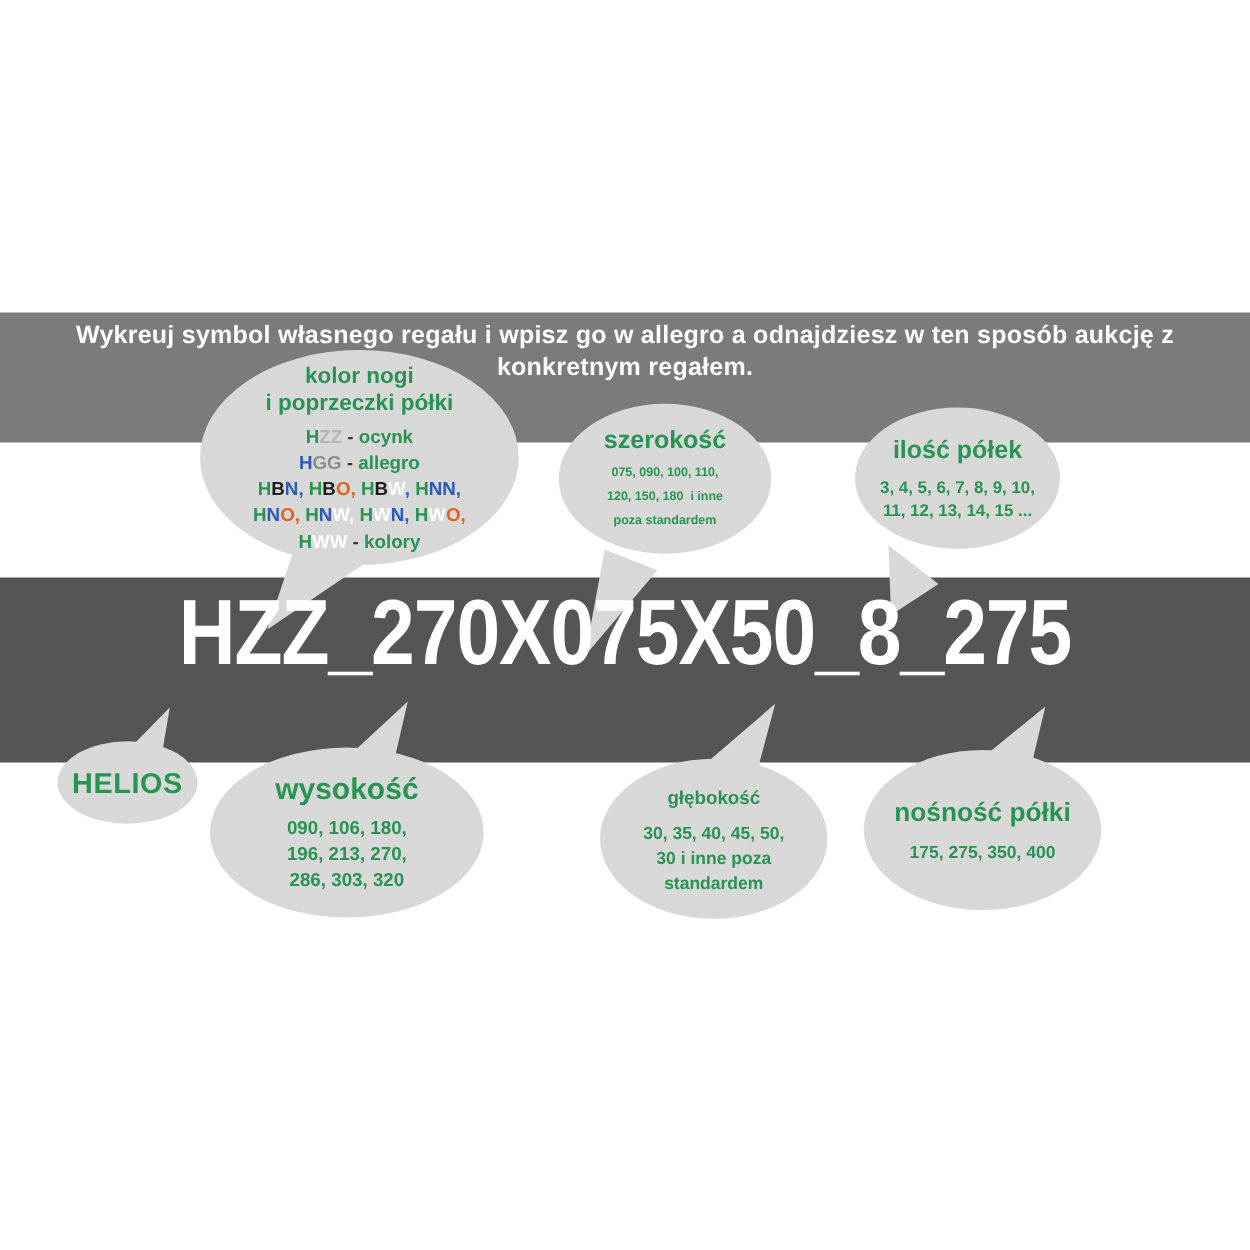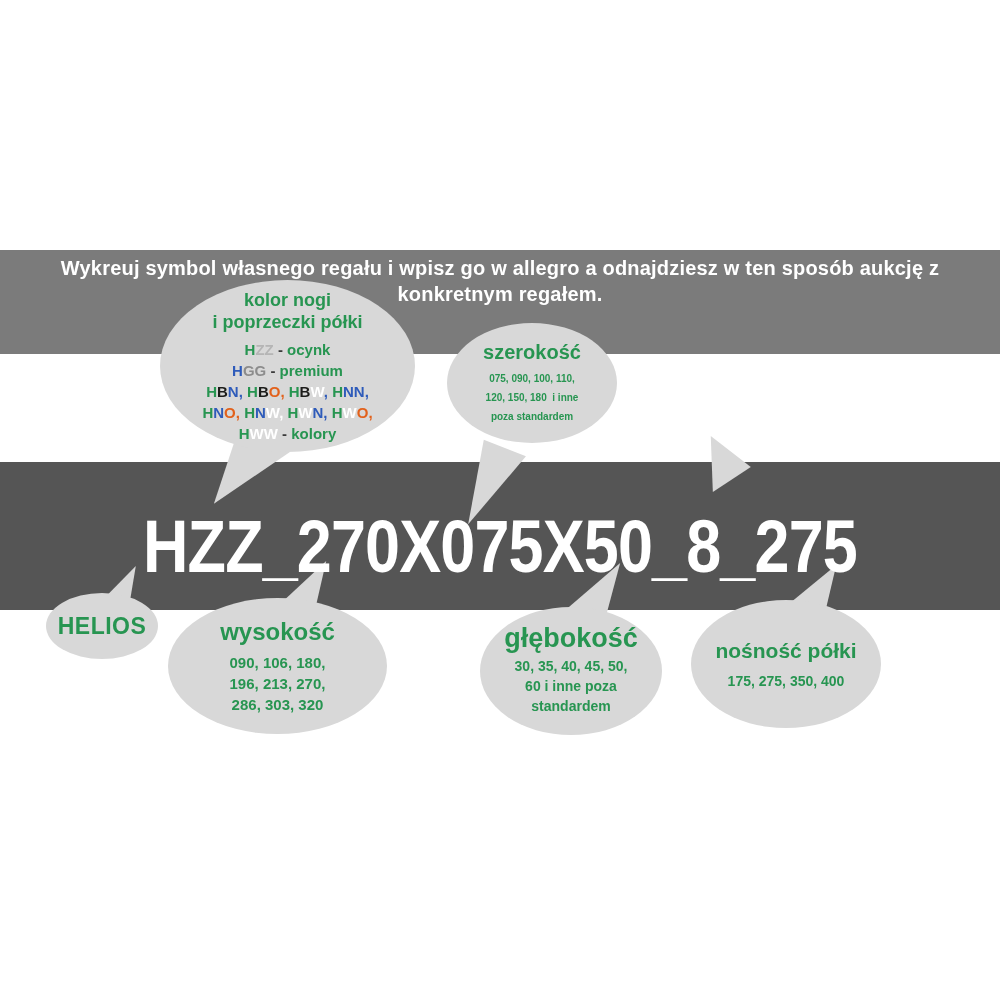--- a/index.html
+++ b/index.html
@@ -3,21 +3,21 @@
 <meta charset="utf-8">
 <style>
   html,body{margin:0;padding:0;background:#ffffff;}
   body{font-family:"Liberation Sans","DejaVu Sans",sans-serif;}
   #canvas{position:relative;width:1000px;height:1000px;background:#fff;overflow:hidden;margin:0 auto;}
 
   
   .banner{position:absolute;left:0;top:250px;width:1000px;height:104px;background:var(--banner_gray);z-index:0;}
   .banner-text{padding-top:5px;text-align:center;color:#fff;font-weight:bold;font-size:20px;line-height:26px;letter-spacing:.2px;}
   .band{position:absolute;left:0;top:462px;width:1000px;height:148px;background:var(--band_dark);z-index:0;}
-  .symbol{position:absolute;left:0;top:509px;width:1000px;text-align:center;z-index:2;}
+  .symbol{position:absolute;left:0;top:468px;width:1000px;text-align:center;z-index:2;}
   .symbol-inner{display:inline-block;color:#fff;font-weight:bold;font-size:74px;line-height:76px;letter-spacing:-1px;transform:scaleX(.85);transform-origin:center;white-space:nowrap;}
 
   
   .bubble{position:absolute;background:var(--bubble_gray);border-radius:50%;display:flex;flex-direction:column;align-items:center;justify-content:center;text-align:center;z-index:3;}
   .tail{position:absolute;background:var(--bubble_gray);z-index:1;}
   .b-title{color:var(--green);font-weight:bold;}
   .b-body{color:var(--green);font-weight:bold;}
   .line{white-space:pre-wrap;}
 
   
@@ -44,21 +44,21 @@
   .tail-helios{left:102px;top:563px;width:38px;height:42px;clip-path:polygon(89% 7%,74% 88%,11% 79%);}
 
   
   .bw{left:168px;top:598px;width:219px;height:136px;}
   .bw .b-title{font-size:24px;line-height:28px;}
   .bw .b-body{font-size:15px;line-height:21px;margin-top:6px;}
   .tail-wys{left:276px;top:558px;width:54px;height:52px;clip-path:polygon(93% 6%,74% 92%,11% 85%);}
 
   
   .bg{left:480px;top:607px;width:182px;height:128px;}
-  .bg .b-title{font-size:27px;line-height:25px;}
+  .bg .b-title{font-size:15px;line-height:25px;}
   .bg .b-body{font-size:14px;line-height:20px;margin-top:5px;}
   .tail-gleb{left:560px;top:560px;width:64px;height:60px;clip-path:polygon(94% 5%,72% 93%,9% 83%);}
 
   
   .bn{left:691px;top:600px;width:190px;height:128px;}
   .bn .b-title{font-size:21px;line-height:25px;}
   .bn .b-body{font-size:14px;line-height:20px;margin-top:8px;}
   .tail-nos{left:778px;top:562px;width:62px;height:52px;clip-path:polygon(94% 6%,77% 92%,13% 85%);}
 </style>
 </head>
@@ -86,55 +86,62 @@
   <div class="tail tail-gleb"></div>
   <div class="tail tail-nos"></div>
 
   <div class="bubble bk">
     <div class="b-title">
         <div class="line">kolor nogi</div>
         <div class="line">i poprzeczki półki</div>
       </div>
     <div class="b-body">
         <div class="line"><span style="color: rgb(39, 149, 81);">H</span><span style="color: rgb(181, 181, 181);">ZZ</span><span style="color: rgb(58, 58, 58);"> - </span><span style="color: rgb(39, 149, 81);">ocynk</span></div>
-        <div class="line"><span style="color: rgb(46, 91, 186);">H</span><span style="color: rgb(140, 140, 140);">GG</span><span style="color: rgb(58, 58, 58);"> - </span><span style="color: rgb(39, 149, 81);">premium</span></div>
+        <div class="line"><span style="color: rgb(46, 91, 186);">H</span><span style="color: rgb(140, 140, 140);">GG</span><span style="color: rgb(58, 58, 58);"> - </span><span style="color: rgb(39, 149, 81);">allegro</span></div>
         <div class="line"><span style="color: rgb(39, 149, 81);">H</span><span style="color: rgb(29, 29, 27);">B</span><span style="color: rgb(46, 91, 186);">N</span><span style="color: rgb(46, 91, 186);">, </span><span style="color: rgb(39, 149, 81);">H</span><span style="color: rgb(29, 29, 27);">B</span><span style="color: rgb(226, 97, 27);">O</span><span style="color: rgb(226, 97, 27);">, </span><span style="color: rgb(39, 149, 81);">H</span><span style="color: rgb(29, 29, 27);">B</span><span style="color: rgb(255, 255, 255);">W</span><span style="color: rgb(46, 91, 186);">, </span><span style="color: rgb(39, 149, 81);">H</span><span style="color: rgb(46, 91, 186);">NN</span><span style="color: rgb(46, 91, 186);">,</span></div>
         <div class="line"><span style="color: rgb(39, 149, 81);">H</span><span style="color: rgb(46, 91, 186);">N</span><span style="color: rgb(226, 97, 27);">O</span><span style="color: rgb(226, 97, 27);">, </span><span style="color: rgb(39, 149, 81);">H</span><span style="color: rgb(46, 91, 186);">N</span><span style="color: rgb(255, 255, 255);">W</span><span style="color: rgb(255, 255, 255);">, </span><span style="color: rgb(39, 149, 81);">H</span><span style="color: rgb(255, 255, 255);">W</span><span style="color: rgb(46, 91, 186);">N</span><span style="color: rgb(46, 91, 186);">, </span><span style="color: rgb(39, 149, 81);">H</span><span style="color: rgb(255, 255, 255);">W</span><span style="color: rgb(226, 97, 27);">O</span><span style="color: rgb(226, 97, 27);">,</span></div>
         <div class="line"><span style="color: rgb(39, 149, 81);">H</span><span style="color: rgb(255, 255, 255); margin-top: 28px;">WW</span><span style="color: rgb(58, 58, 58);"> - </span><span style="color: rgb(39, 149, 81);">kolory</span></div>
       </div>
   </div>
 
   <div class="bubble bs">
     <div class="b-title">szerokość</div>
     <div class="b-body">
         <div class="line">075, 090, 100, 110,</div>
         <div class="line">120, 150, 180  i inne</div>
         <div class="line">poza standardem</div>
       </div>
   </div>
 
+  <div class="bubble bi">
+    <div class="b-title">ilość półek</div>
+    <div class="b-body">
+        <div class="line">3, 4, 5, 6, 7, 8, 9, 10,</div>
+        <div class="line">11, 12, 13, 14, 15 ...</div>
+      </div>
+  </div>
 
   <div class="bubble bh">
     <div class="b-title">HELIOS</div>
   </div>
 
   <div class="bubble bw">
     <div class="b-title">wysokość</div>
     <div class="b-body">
         <div class="line">090, 106, 180,</div>
         <div class="line">196, 213, 270,</div>
         <div class="line">286, 303, 320</div>
       </div>
   </div>
 
   <div class="bubble bg">
     <div class="b-title">głębokość</div>
     <div class="b-body">
         <div class="line">30, 35, 40, 45, 50,</div>
-        <div class="line">60 i inne poza</div>
+        <div class="line">30 i inne poza</div>
         <div class="line">standardem</div>
       </div>
   </div>
 
   <div class="bubble bn">
     <div class="b-title">nośność półki</div>
     <div class="b-body">
         <div class="line">175, 275, 350, 400</div>
       </div>
   </div>

